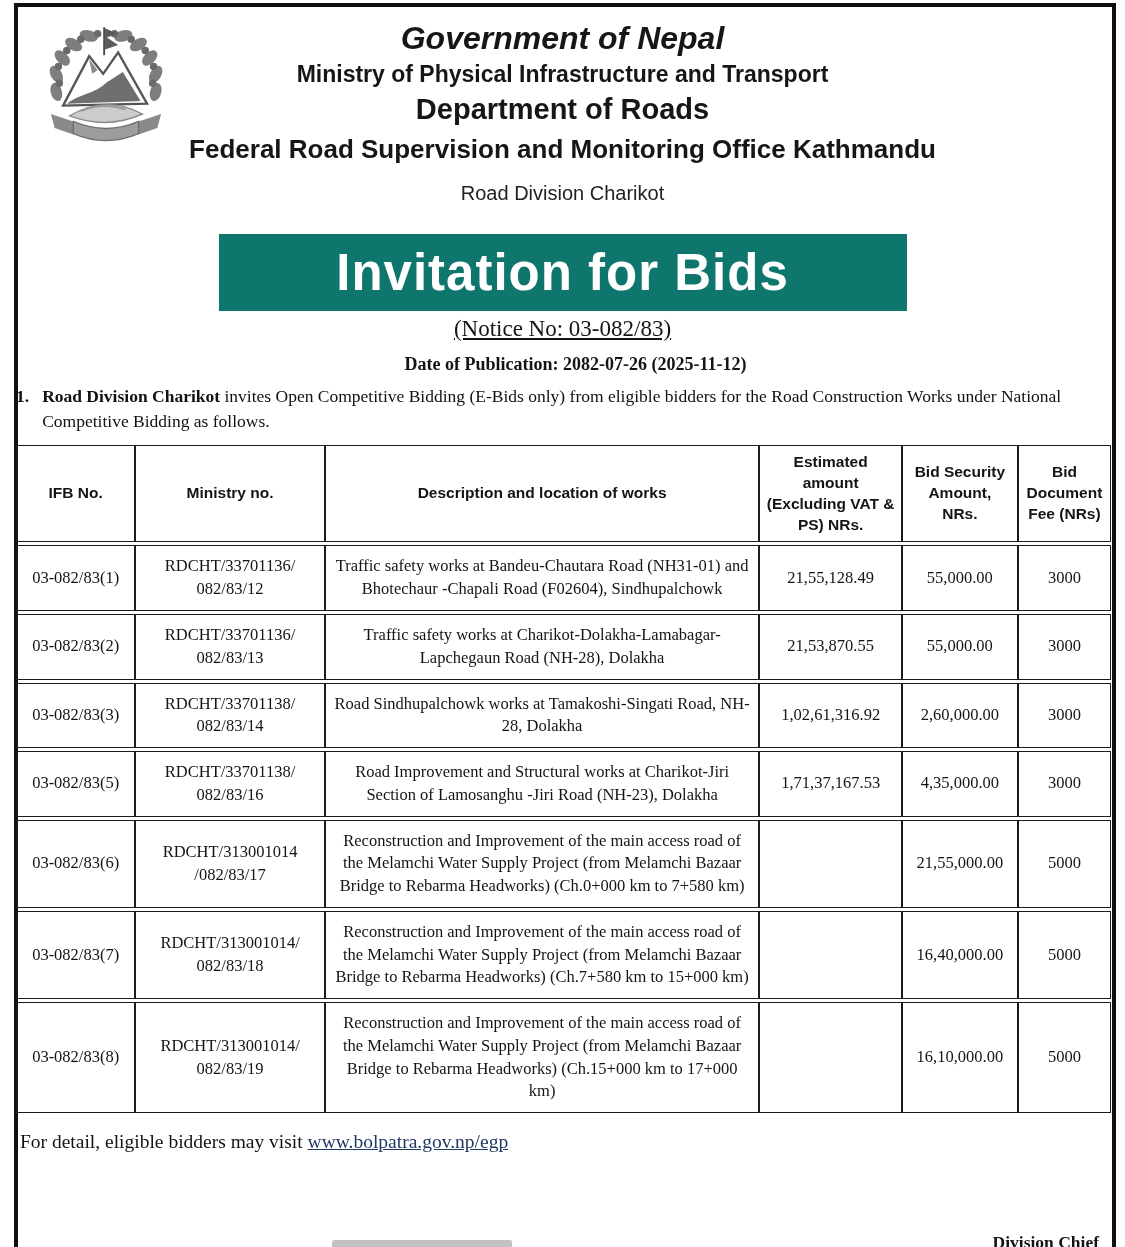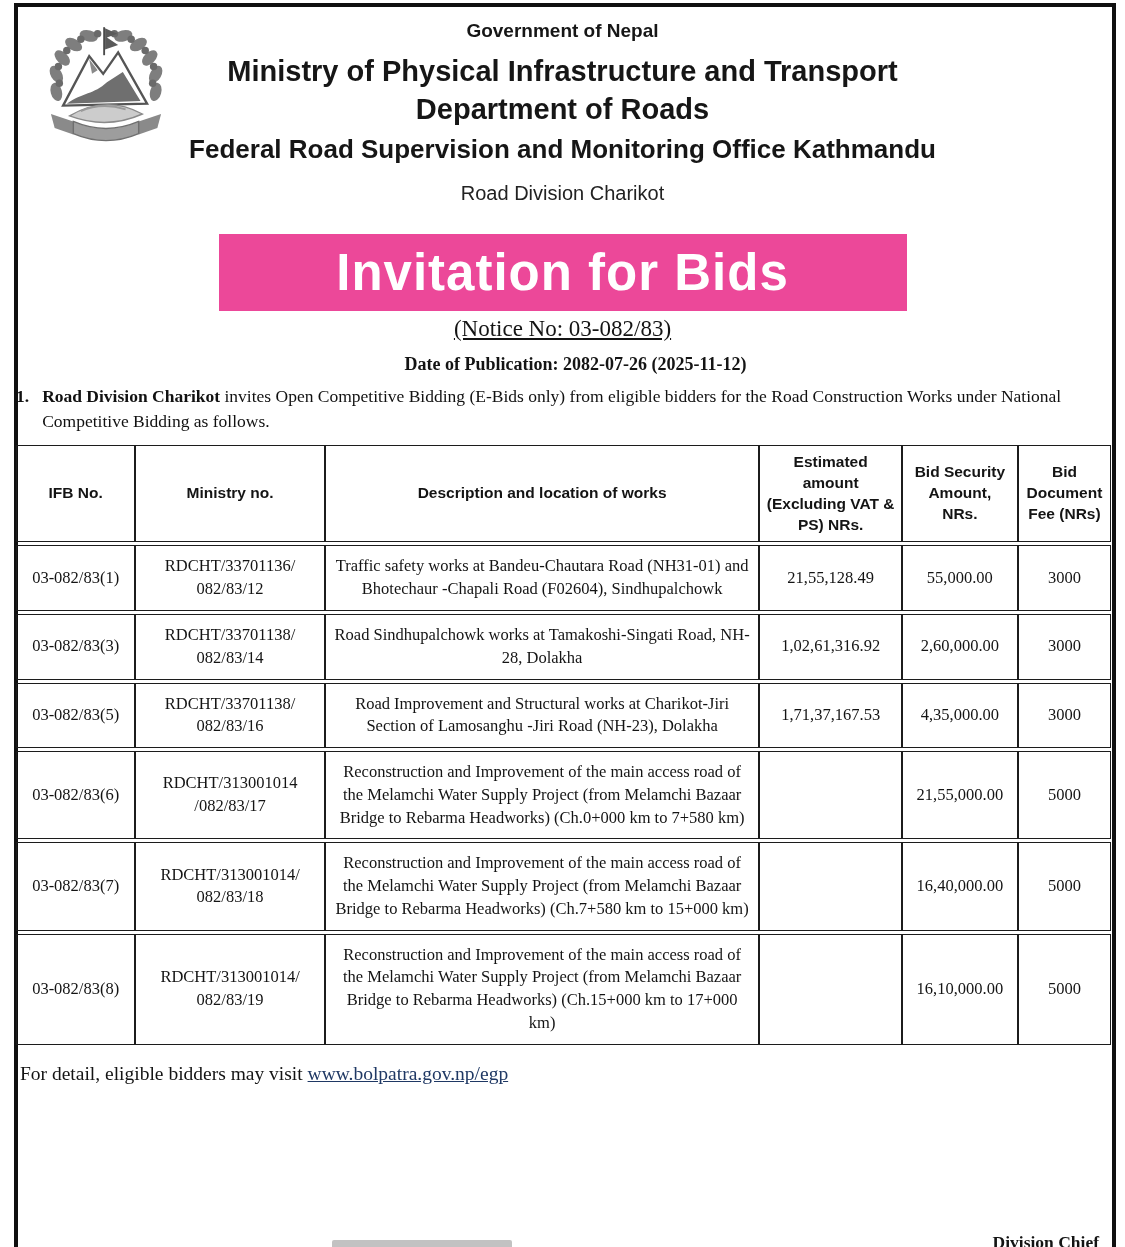--- a/index.html
+++ b/index.html
@@ -20,31 +20,31 @@
   .content { position: relative; width: 100%; height: 100%; }
 
   
   .emblem {
     position: absolute;
     left: 36px; top: 22px;
     width: 140px; height: 128px;
   }
   .head-block { text-align: center; padding-top: 20px; }
   .h-line { font-family: "Liberation Sans", sans-serif; color: #161616; }
-  .h1a { font-size: 19px; font-weight: bold; }
-  .h1b { font-size: 29px; font-weight: bold; margin-top: 13px; }
+  .h1a { font-size: 32px; font-weight: bold; font-style: italic; }
+  .h1b { font-size: 23px; font-weight: bold; margin-top: 4px; }
   .h1c { font-size: 29px; font-weight: bold; margin-top: 5px; }
   .h2  { font-size: 26px; font-weight: bold; margin-top: 8px; }
   .h3  { font-size: 20px; font-weight: normal; margin-top: 17px; color: #222; }
 
   
   .banner {
     width: 688px; height: 77px;
     margin: 29px auto 0 auto;
-    background: #ec4899;
+    background: #0f766e;
     display: flex; align-items: center; justify-content: center;
   }
   .banner-title {
     font-family: "Liberation Sans", sans-serif;
     font-weight: bold; font-size: 51px;
     color: #ffffff; letter-spacing: 1px;
   }
 
   .notice {
     text-align: center; margin-top: 5px;
@@ -212,20 +212,29 @@
       <tr>
         <td>03-082/83(1)</td>
         <td class="contract">RDCHT/33701136/
 082/83/12</td>
         <td>Traffic safety works at Bandeu-Chautara Road (NH31-01) and Bhotechaur -Chapali Road (F02604), Sindhupalchowk</td>
         <td>21,55,128.49</td>
         <td>55,000.00</td>
         <td>3000</td>
       </tr>
       <tr>
+        <td>03-082/83(2)</td>
+        <td class="contract">RDCHT/33701136/
+082/83/13</td>
+        <td>Traffic safety works at Charikot-Dolakha-Lamabagar-Lapchegaun Road (NH-28), Dolakha</td>
+        <td>21,53,870.55</td>
+        <td>55,000.00</td>
+        <td>3000</td>
+      </tr>
+      <tr>
         <td>03-082/83(3)</td>
         <td class="contract">RDCHT/33701138/
 082/83/14</td>
         <td>Road Sindhupalchowk works at Tamakoshi-Singati Road, NH-28, Dolakha</td>
         <td>1,02,61,316.92</td>
         <td>2,60,000.00</td>
         <td>3000</td>
       </tr>
       <tr>
         <td>03-082/83(5)</td>

